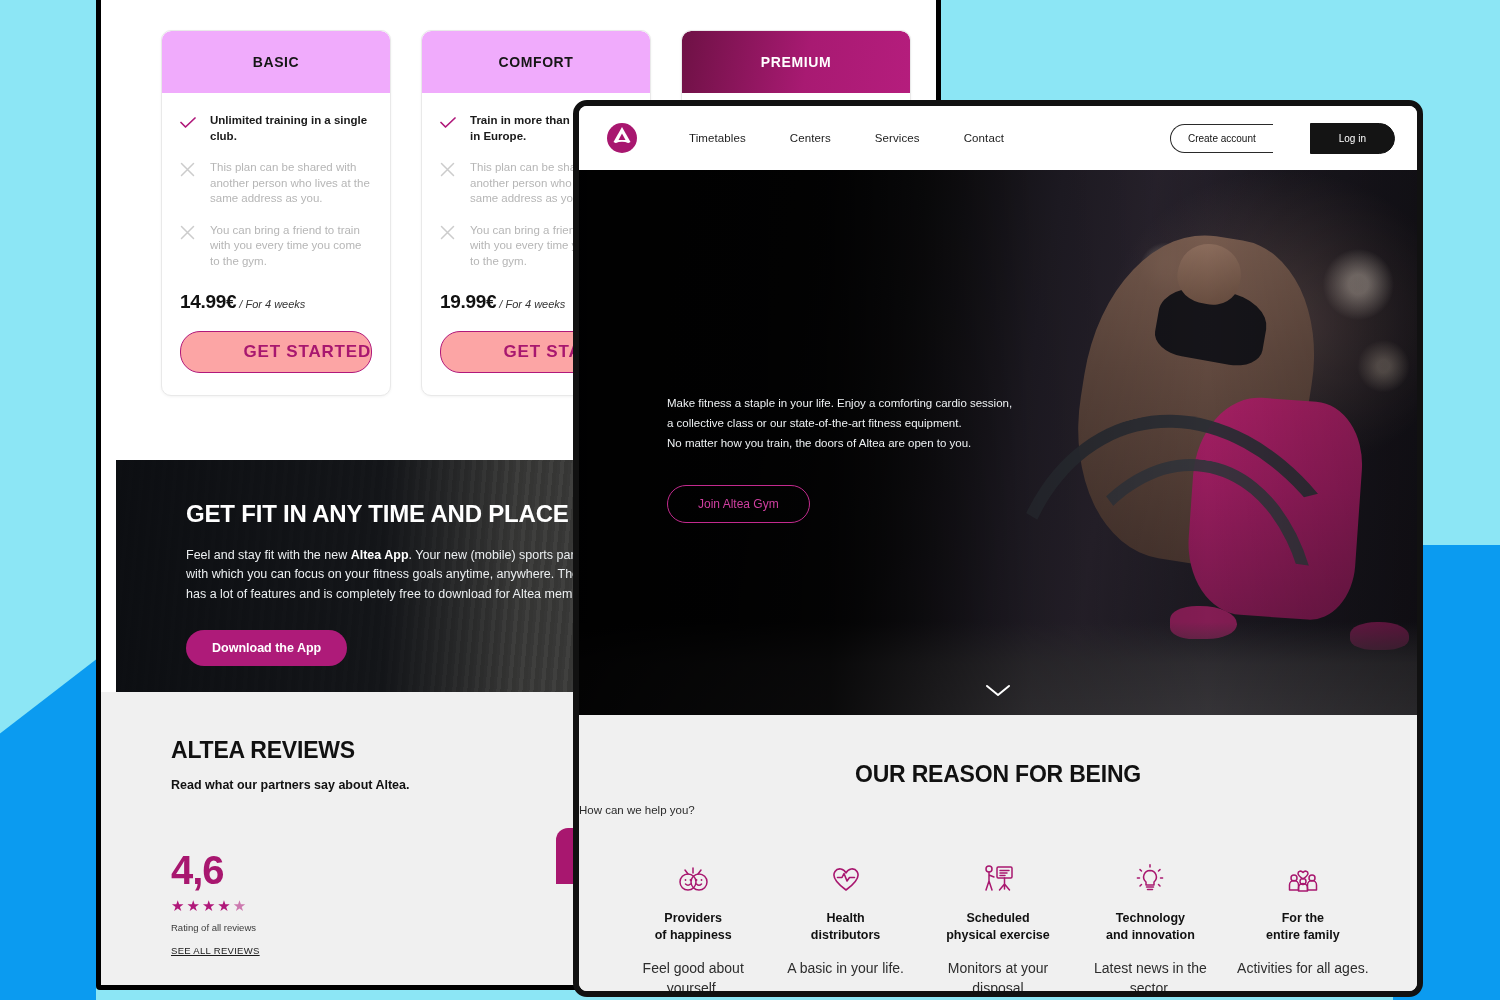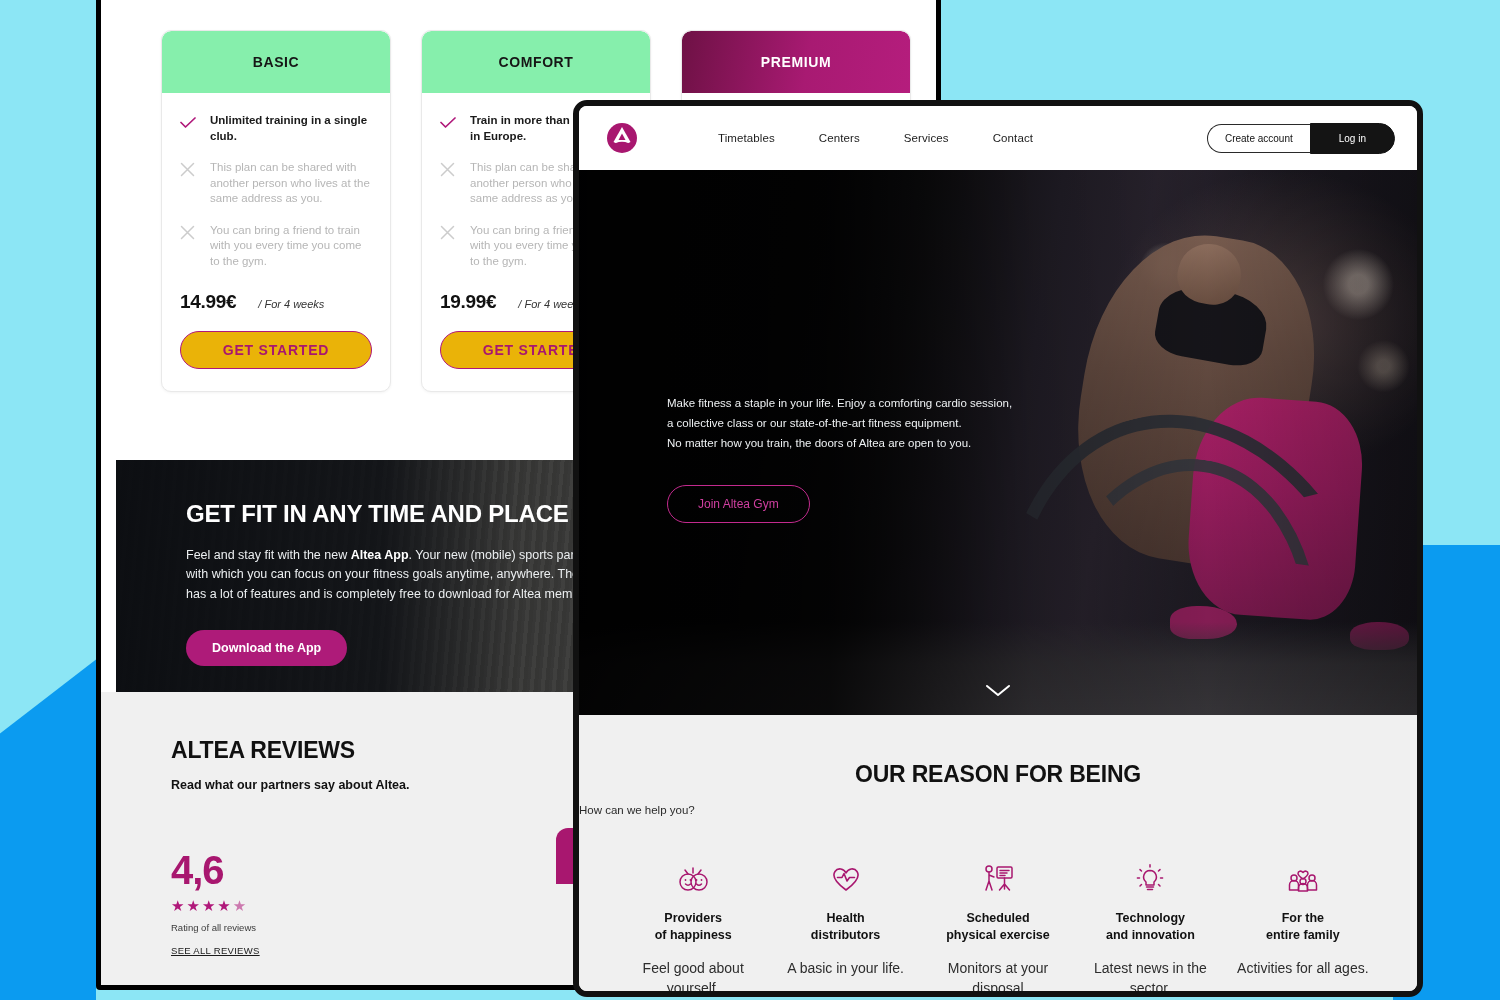--- a/index.html
+++ b/index.html
@@ -52,52 +52,52 @@
     width: 230px;
     background: #fff;
     border-radius: 10px;
     border: 1px solid #e9e9e9;
     overflow: hidden;
     flex: 0 0 auto;
     box-shadow: 0 1px 3px rgba(0,0,0,.05);
   }
   .plan-head {
     height: 62px;
-    background: #86efac;
+    background: #f0abfc;
     display: flex; align-items: center; justify-content: center;
     font-size: 14px; font-weight: bold; letter-spacing: .6px; color: #161616;
     border-radius: 9px 9px 0 0;
   }
   .plan-head.featured {
     background: linear-gradient(100deg, #6e1145 0%, #a81a72 55%, #b51d7d 100%);
     color: #ffffff;
   }
   .plan-body { padding: 20px 18px 22px 18px; }
   .feat {
     display: flex; gap: 12px; align-items: flex-start;
     margin-bottom: 16px;
   }
   .feat .mark { flex: 0 0 18px; padding-top: 2px; }
   .feat .txt { font-size: 11.5px; line-height: 1.35; }
   .feat.on .txt { color: #1a1a1a; font-weight: 600; }
   .feat.off .txt { color: #b6b6b6; }
   .check { stroke: #b0187a; }
   .cross { stroke: #cccccc; }
-  .price-row { margin: 22px 0 18px 0; display: flex; align-items: baseline; gap: 22px; }
+  .price-row { margin: 22px 0 18px 0; display: flex; align-items: baseline; gap: 3px; }
   .price { font-size: 19px; font-weight: bold; color: #111; letter-spacing: -.3px; }
   .price-per { font-size: 11px; color: #333; font-style: italic; }
   .cta-outline {
     display: block; width: 100%;
     padding: 10px 0;
     border: 1px solid #b0187a;
     border-radius: 20px;
-    background: #eab308;
+    background: #fca5a5;
     color: #a8176f;
-    font-size: 14px; font-weight: 600; letter-spacing: .8px;
-    text-align: center; cursor: pointer;
+    font-size: 17px; font-weight: 600; letter-spacing: .8px;
+    text-align: right; cursor: pointer;
     font-family: inherit;
   }
 
   
   .promo {
     position: absolute; left: 15px; top: 465px;
     width: 100%; height: 232px;
     background:
       linear-gradient(90deg, rgba(10,12,16,.97) 0%, rgba(12,14,18,.90) 32%, rgba(25,25,25,.55) 48%, rgba(40,40,40,.45) 100%),
       repeating-linear-gradient(95deg, #5a5a58 0 3px, #6b6b68 3px 7px, #565653 7px 11px),
@@ -163,26 +163,26 @@
     z-index: 5;
   }
 
   
   .nav {
     height: 64px; background: #fff;
     display: flex; align-items: center;
     padding: 0 22px 0 26px;
   }
   .logo { width: 34px; height: 34px; flex: 0 0 auto; }
-  .nav-links { display: flex; gap: 44px; margin-left: 79px; }
+  .nav-links { display: flex; gap: 44px; margin-left: 50px; }
   .nav-links a {
     font-size: 11.5px; color: #1c1c1c; text-decoration: none; cursor: pointer;
     letter-spacing: .1px;
   }
-  .auth { margin-left: auto; display: flex; align-items: center; }
+  .auth { margin-left: auto; display: flex; align-items: center; gap: 37px; }
   .btn-create {
     padding: 8px 17px;
     font-size: 10px; color: #111;
     background: #fff;
     border: 1px solid #2a2a2a;
     border-radius: 16px 0 0 16px;
     border-right: none;
     cursor: pointer; font-family: inherit; white-space: nowrap;
   }
   .btn-login {

